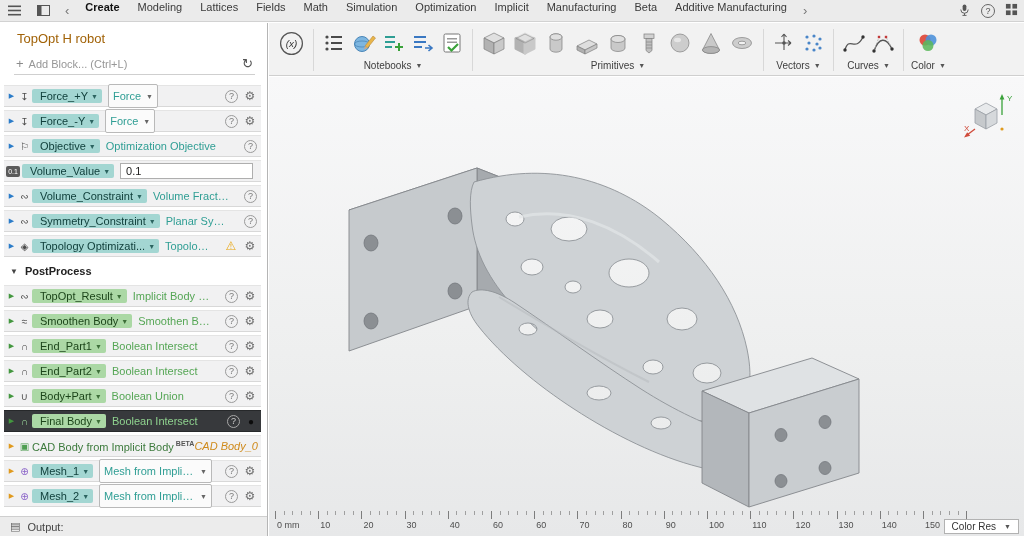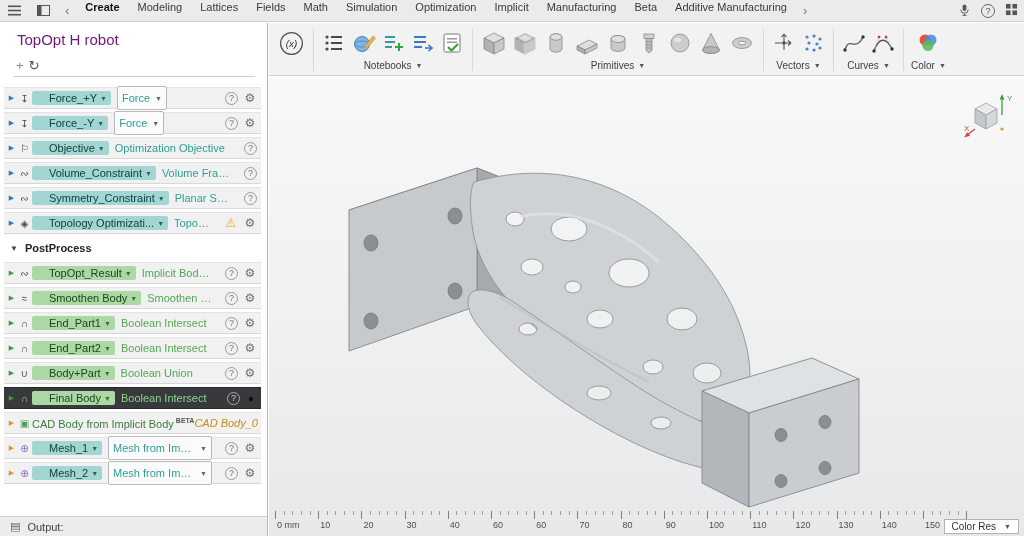--- a/index.html
+++ b/index.html
@@ -13,37 +13,37 @@
   .chev { color:#777; font-size:13px; padding:0 7px; line-height:20px; }
   .mi { padding:0 9px; height:28px; line-height:21px; white-space:nowrap; cursor:pointer; }
   .mi.active { font-weight:bold; color:#111; box-shadow:inset 0 -2px 0 #2455a4; }
   .mb-right { margin-left:auto; display:flex; align-items:center; padding-right:6px; gap:10px; }
   .circle-q { width:14px; height:14px; border:1px solid #666; border-radius:50%; font-size:9px;
     line-height:12px; text-align:center; color:#555; }
 
   
   .panel { position:absolute; top:23px; left:0; width:268px; bottom:0; background:#fff;
     border-right:1px solid #b5b5b5; display:flex; flex-direction:column; }
-  .ptitle { font-size:15px; color:#701a75; padding:8px 0 0 17px; font-weight:500; }
+  .ptitle { font-size:13px; color:#a16207; padding:8px 0 0 17px; font-weight:500; }
   .addblock { display:flex; align-items:center; margin:7px 12px 2px 14px; border-bottom:1px solid #cfcfcf;
     color:#979797; font-size:11px; padding:3px 2px; gap:5px; }
   .addblock .plus { font-size:13px; color:#8a8a8a; }
   .addblock .txt { flex:1; }
   .addblock .refresh { color:#555; font-size:13px; }
   .rows { flex:1; overflow:hidden; padding-top:8px; }
   .row { display:flex; align-items:center; height:22px; margin:0 6px 3px 4px; background:#f1f1f2;
     border-top:1px solid #e4e4e4; border-bottom:1px solid #d8d8d8; padding:0 4px 0 2px;
     font-size:11px; white-space:nowrap; }
   .arr { width:11px; font-size:7px; flex:none; text-align:center; }
   .arr.blue { color:#2b7cc9; } .arr.green { color:#43973f; } .arr.orange { color:#e09a1e; }
   .bicon { width:15px; flex:none; text-align:center; color:#4a4a4a; font-size:10px; }
   .bicon.purple { color:#8a63c8; } .bicon.cadgreen { color:#4f9e52; }
   .bicon.vbox { font-size:7px; background:#5a5a5a; color:#fff; border-radius:2px; width:14px;
     height:11px; line-height:11px; margin-right:2px; }
-  .chip { background:#a3d6d2; color:#11403c; border-radius:2px; padding:1px 4px 1px 17px;
+  .chip { background:#a3d6d2; color:#11403c; border-radius:2px; padding:1px 4px 1px 8px;
     display:inline-flex; align-items:center; gap:3px; margin-right:6px; flex:none; }
   .chip .caret { font-size:7px; color:#2c6460; }
   .chip.green { background:#abd8a5; color:#1c451a; } .chip.green .caret { color:#3c6e38; }
   .btype { color:#2f9e94; overflow:hidden; text-overflow:ellipsis; min-width:0; flex-shrink:1; }
   .btype.green { color:#55a655; }
   .tsel { border:1px solid #b9b9b9; background:#fbfbfb; border-radius:2px; padding:0 4px;
     display:inline-flex; gap:5px; align-items:center; height:24px; min-width:0; }
   .tsel .caret { font-size:7px; color:#666; }
   .sp { flex:1; min-width:8px; }
   .ric { width:13px; height:13px; border-radius:50%; border:1px solid #9a9a9a; color:#777;
@@ -357,20 +357,21 @@
       <span>Color</span>
         <span class="caret">▼</span>
     </div>
   </div>
 </div>
 
 <div class="panel">
   <div class="ptitle">TopOpt H robot</div>
   <div class="addblock">
     <span class="plus">+</span>
+    <span class="txt">Add Block... (Ctrl+L)</span>
     <span class="refresh">↻</span>
   </div>
 
   <div class="rows">
 
     <div class="row">
       <span class="arr blue">▶</span>
       <span class="bicon">↧</span>
       <span class="chip">
           <span>Force_+Y</span>
@@ -406,20 +407,28 @@
       <span class="bicon">⚐</span>
       <span class="chip">
           <span>Objective</span>
           <span class="caret">▼</span>
         </span>
       <span class="btype">Optimization Objective</span>
       <span class="sp"></span>
       <span class="ric">?</span>
     </div>
 
+    <div class="row">
+      <span class="bicon vbox">0.1</span>
+      <span class="chip">
+          <span>Volume_Value</span>
+          <span class="caret">▼</span>
+        </span>
+      <input class="vinput" value="0.1" style="">
+    </div>
 
     <div class="row">
       <span class="arr blue">▶</span>
       <span class="bicon">∾</span>
       <span class="chip">
           <span>Volume_Constraint</span>
           <span class="caret">▼</span>
         </span>
       <span class="btype">Volume Fraction Cons...</span>
       <span class="sp"></span>

